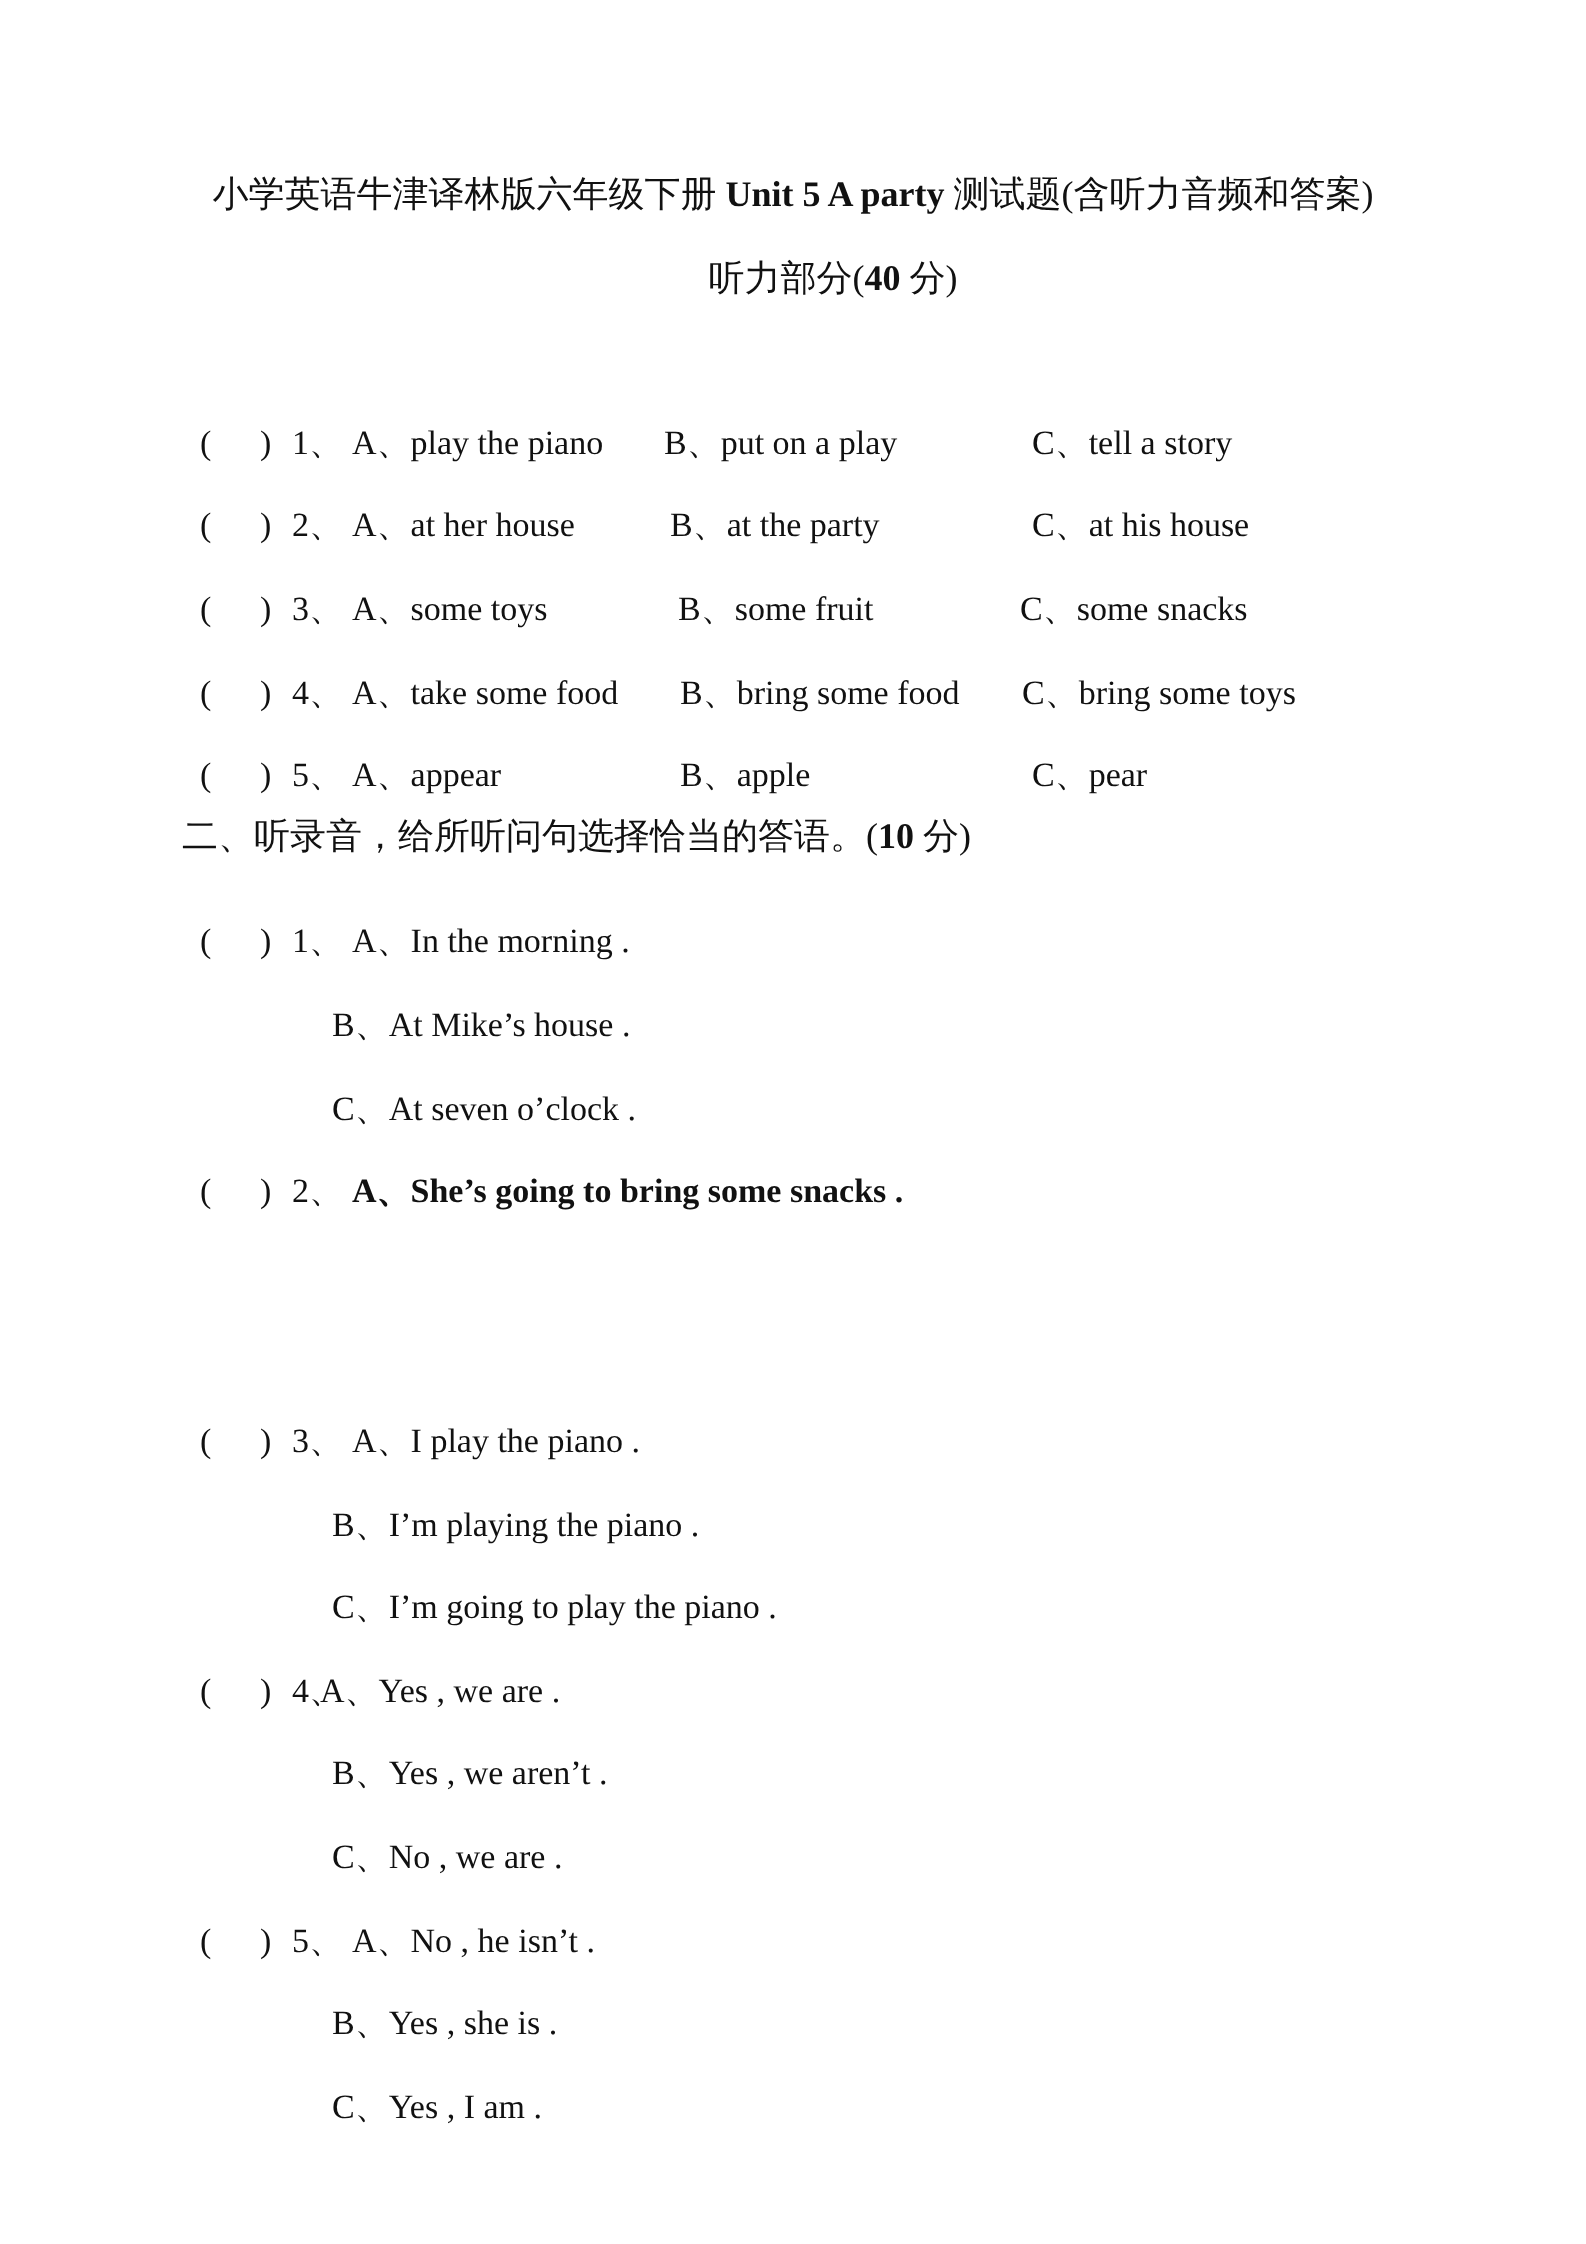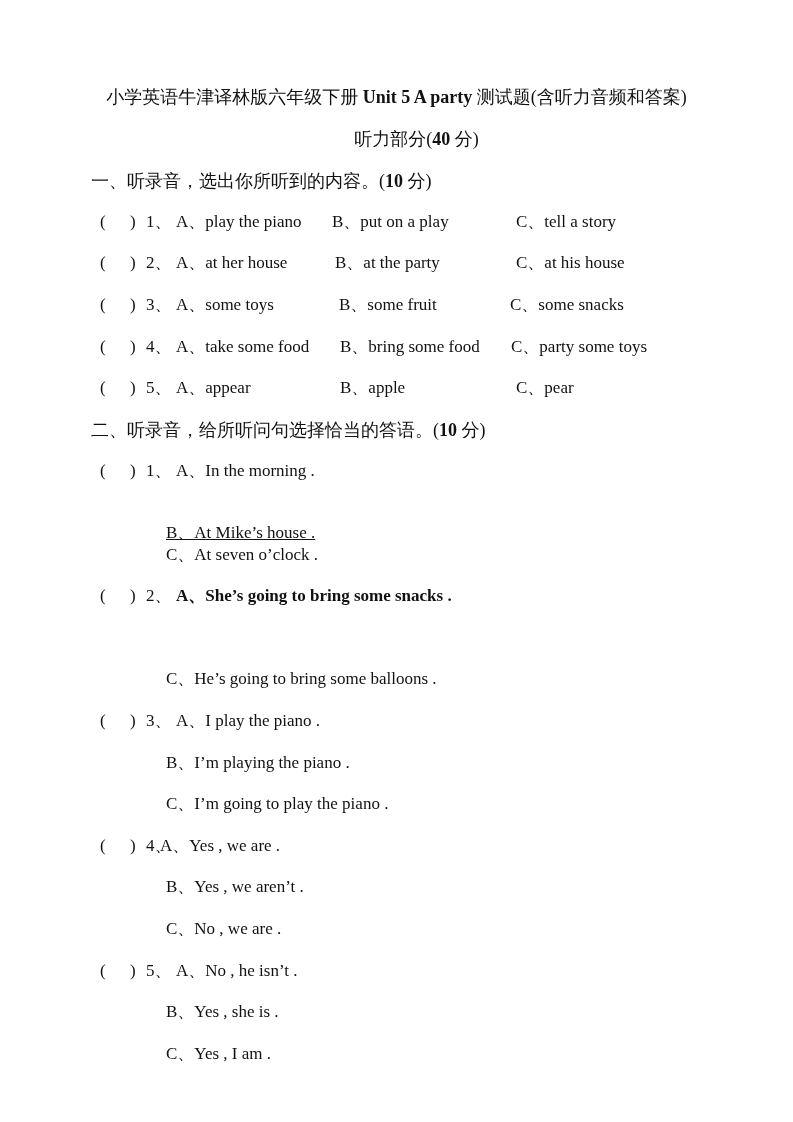--- a/index.html
+++ b/index.html
@@ -87,21 +87,20 @@
   </style>
 </head>
 <body>
 
 <div class="page">
 
   <div class="title"><span>小学英语牛津译林版六年级下册 </span><b>Unit 5 A party</b><span> 测试题(含听力音频和答案)</span></div>
 
   <div class="subtitle"><span>听力部分(</span><b>40</b><span> 分)</span></div>
 
-  <div class="section-heading" style="top:170px;"><span>一、听录音，选出你所听到的内容。(</span><b>10</b><span> 分)</span></div>
 
   <div class="row" style="top:211px;">
     <span class="paren">
         <span class="open">(</span>
         <span class="answer-blank"></span>
         <span class="close">)</span>
       </span>
     <span class="qnum">1、</span>
     <span class="opt" style="left:76px;text-align:center;">A、play the piano</span>
     <span class="opt" style="left:232px;">B、put on a play</span>
@@ -134,59 +133,58 @@
 
   <div class="row" style="top:336px;">
     <span class="paren">
         <span class="open">(</span>
         <span class="answer-blank"></span>
         <span class="close">)</span>
       </span>
     <span class="qnum">4、</span>
     <span class="opt" style="left:76px;">A、take some food</span>
     <span class="opt" style="left:240px;text-align:right;">B、bring some food</span>
-    <span class="opt" style="left:411px;">C、party some toys</span>
+    <span class="opt" style="left:411px;">C、bring some toys</span>
   </div>
 
   <div class="row" style="top:377px;">
     <span class="paren">
         <span class="open">(</span>
         <span class="answer-blank"></span>
         <span class="close">)</span>
       </span>
     <span class="qnum">5、</span>
     <span class="opt" style="left:76px;">A、appear</span>
     <span class="opt" style="left:240px;">B、apple</span>
     <span class="opt" style="left:416px;">C、pear</span>
   </div>
 
-  <div class="section-heading" style="top:419px;"><span>二、听录音，给所听问句选择恰当的答语。(</span><b>10</b><span> 分)</span></div>
+  <div class="section-heading" style="top:407px;"><span>二、听录音，给所听问句选择恰当的答语。(</span><b>10</b><span> 分)</span></div>
 
   <div class="row" style="top:460px;">
     <span class="paren">
         <span class="open">(</span>
         <span class="answer-blank"></span>
         <span class="close">)</span>
       </span>
     <span class="qnum">1、</span>
     <span class="opt" style="left:76px;">A、In the morning .</span>
   </div>
-  <div class="sub-opt" style="top:522px;text-decoration:underline;">B、At Mike’s house .</div>
+  <div class="sub-opt" style="top:502px;">B、At Mike’s house .</div>
   <div class="sub-opt" style="top:544px;">C、At seven o’clock .</div>
 
   <div class="row" style="top:585px;">
     <span class="paren">
         <span class="open">(</span>
         <span class="answer-blank"></span>
         <span class="close">)</span>
       </span>
     <span class="qnum">2、</span>
     <span class="opt" style="left:76px;font-weight:bold;">A、She’s going to bring some snacks .</span>
   </div>
-  <div class="sub-opt" style="top:668px;">C、He’s going to bring some balloons .</div>
 
   <div class="row" style="top:710px;">
     <span class="paren">
         <span class="open">(</span>
         <span class="answer-blank"></span>
         <span class="close">)</span>
       </span>
     <span class="qnum">3、</span>
     <span class="opt" style="left:76px;">A、I play the piano .</span>
   </div>

